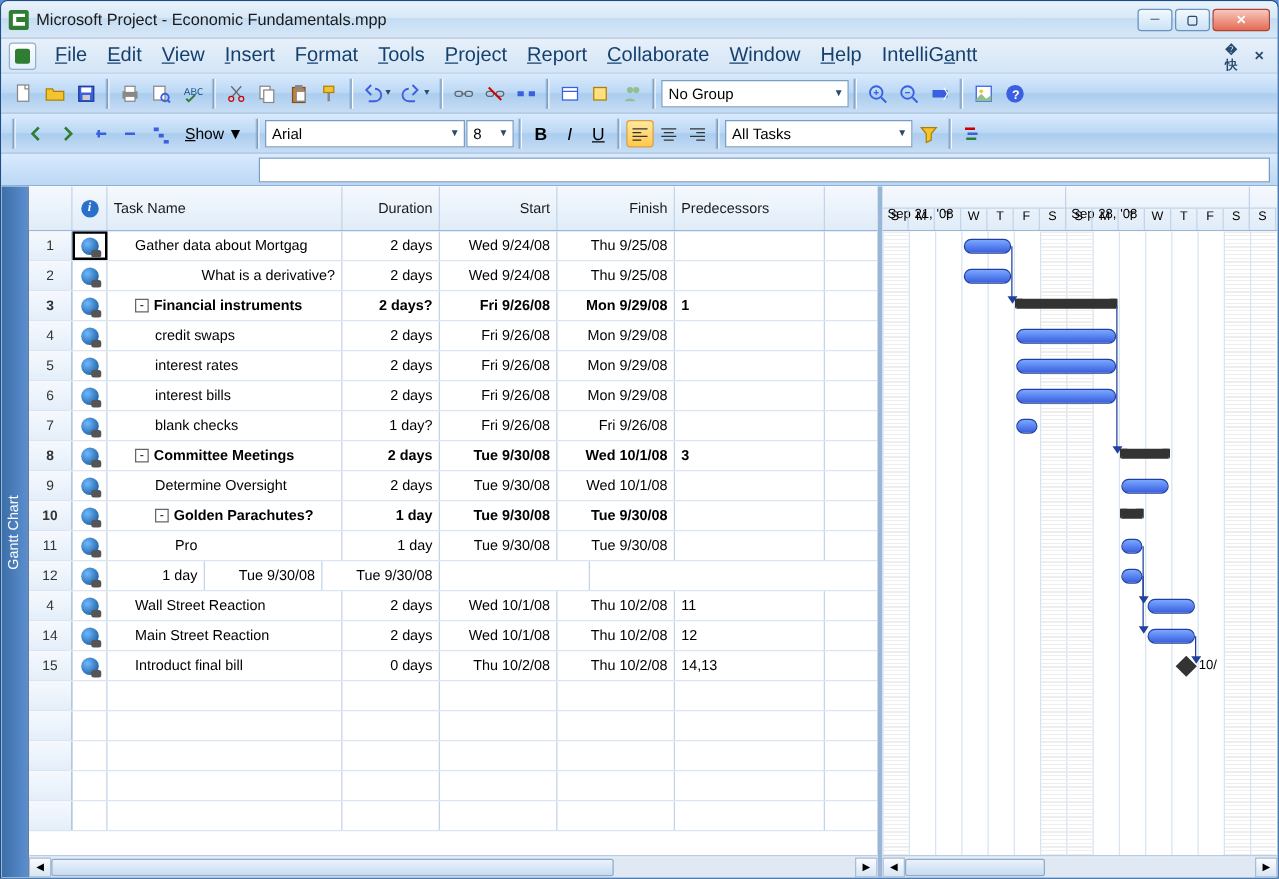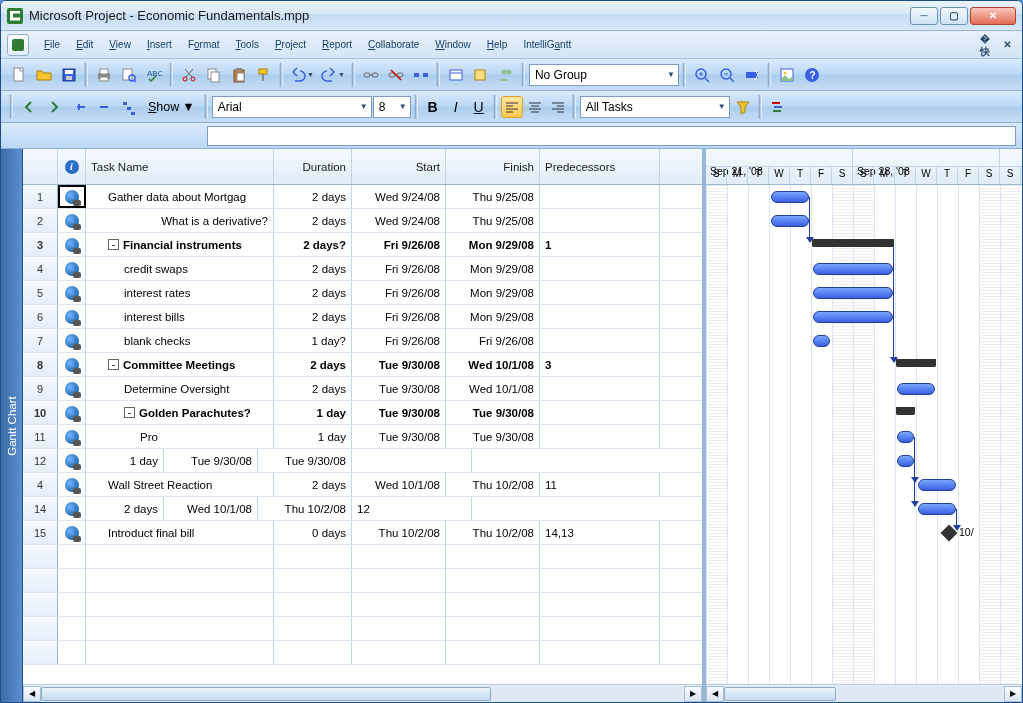--- a/index.html
+++ b/index.html
@@ -12,21 +12,21 @@
 .titlebar .appicon::after { content:""; position:absolute; inset:3px; background:#fff; clip-path: polygon(0 0,100% 0,100% 30%,30% 30%,30% 70%,100% 70%,100% 100%,0 100%); }
 .titlebar .title { font-size: 13px; color: #1a1a1a; flex: 1; }
 .winbtns { display:flex; gap:2px; }
 .winbtn { width:28px; height:18px; border:1px solid #6b91bd; border-radius:3px; background:linear-gradient(#f2f8fd,#cde3f6); display:flex; align-items:center; justify-content:center; font-size:10px; font-weight:bold; color:#2a4a6e; cursor:pointer; }
 .winbtn.close { background:linear-gradient(#f7c7bd,#e56b54); color:#fff; border-color:#b04030; width:46px; }
 
 
 .menubar { height: 28px; background: linear-gradient(#e7f0fa,#d3e5f6); display:flex; align-items:center; padding:0 6px; border-bottom:1px solid #a9c4e2; gap:2px; }
 .menubar .projicon { width:22px; height:22px; border:1px solid #90b0d2; border-radius:3px; background:linear-gradient(#fefefe,#e2eef9); display:flex; align-items:center; justify-content:center; margin-right:6px; }
 .menubar .projicon span { width:12px;height:12px;background:#2e7d32;border-radius:2px;display:block; }
-.menuitem { padding:3px 7px; font-size:10px; color:#15406e; cursor:pointer; border-radius:3px; }
+.menuitem { padding:3px 7px; font-size:16px; color:#15406e; cursor:pointer; border-radius:3px; }
 .menuitem u { text-decoration:underline; }
 .menubar .spacer { flex:1; }
 .mdi { width:17px; height:17px; font-size:10px; display:flex; align-items:center; justify-content:center; cursor:pointer; color:#2a4a6e; font-weight:bold; }
 
 
 .toolbar { height: 32px; background: linear-gradient(#d9eafe,#bcd8f4 48%,#aacdef 52%,#c8ddf4); display:flex; align-items:center; padding:0 6px; border-bottom:1px solid #8fb0d4; gap:1px; }
 .tsep { width:5px; height:24px; background: linear-gradient(90deg, transparent 0, #7a9dc3 2px, #fff 3px, transparent 4px); margin:0 2px; }
 .tbtn { min-width:24px; height:24px; padding:0 2px; display:flex; align-items:center; justify-content:center; border:1px solid transparent; border-radius:3px; cursor:pointer; position:relative; }
 .tbtn svg { width:16px; height:16px; }
 .tbtn .dd { font-size:7px; margin-left:1px; color:#2a4a6e; }
@@ -596,20 +596,23 @@
             </div>
             <div class="cell col-dur">2 days</div>
             <div class="cell col-start">Wed 10/1/08</div>
             <div class="cell col-fin">Thu 10/2/08</div>
             <div class="cell col-pred" style="justify-content:flex-start">11</div>
           </div>
           <div class="grow">
             <div class="cell col-num">14</div>
             <div class="cell col-ind">
               <div class="task-icon"></div>
+            </div>
+            <div class="cell col-name" style="justify-content:flex-start;padding-left:22px">
+              <span>Main Street Reaction</span>
             </div>
             <div class="cell col-dur">2 days</div>
             <div class="cell col-start">Wed 10/1/08</div>
             <div class="cell col-fin">Thu 10/2/08</div>
             <div class="cell col-pred" style="justify-content:flex-start">12</div>
           </div>
           <div class="grow">
             <div class="cell col-num">15</div>
             <div class="cell col-ind">
               <div class="task-icon"></div>

